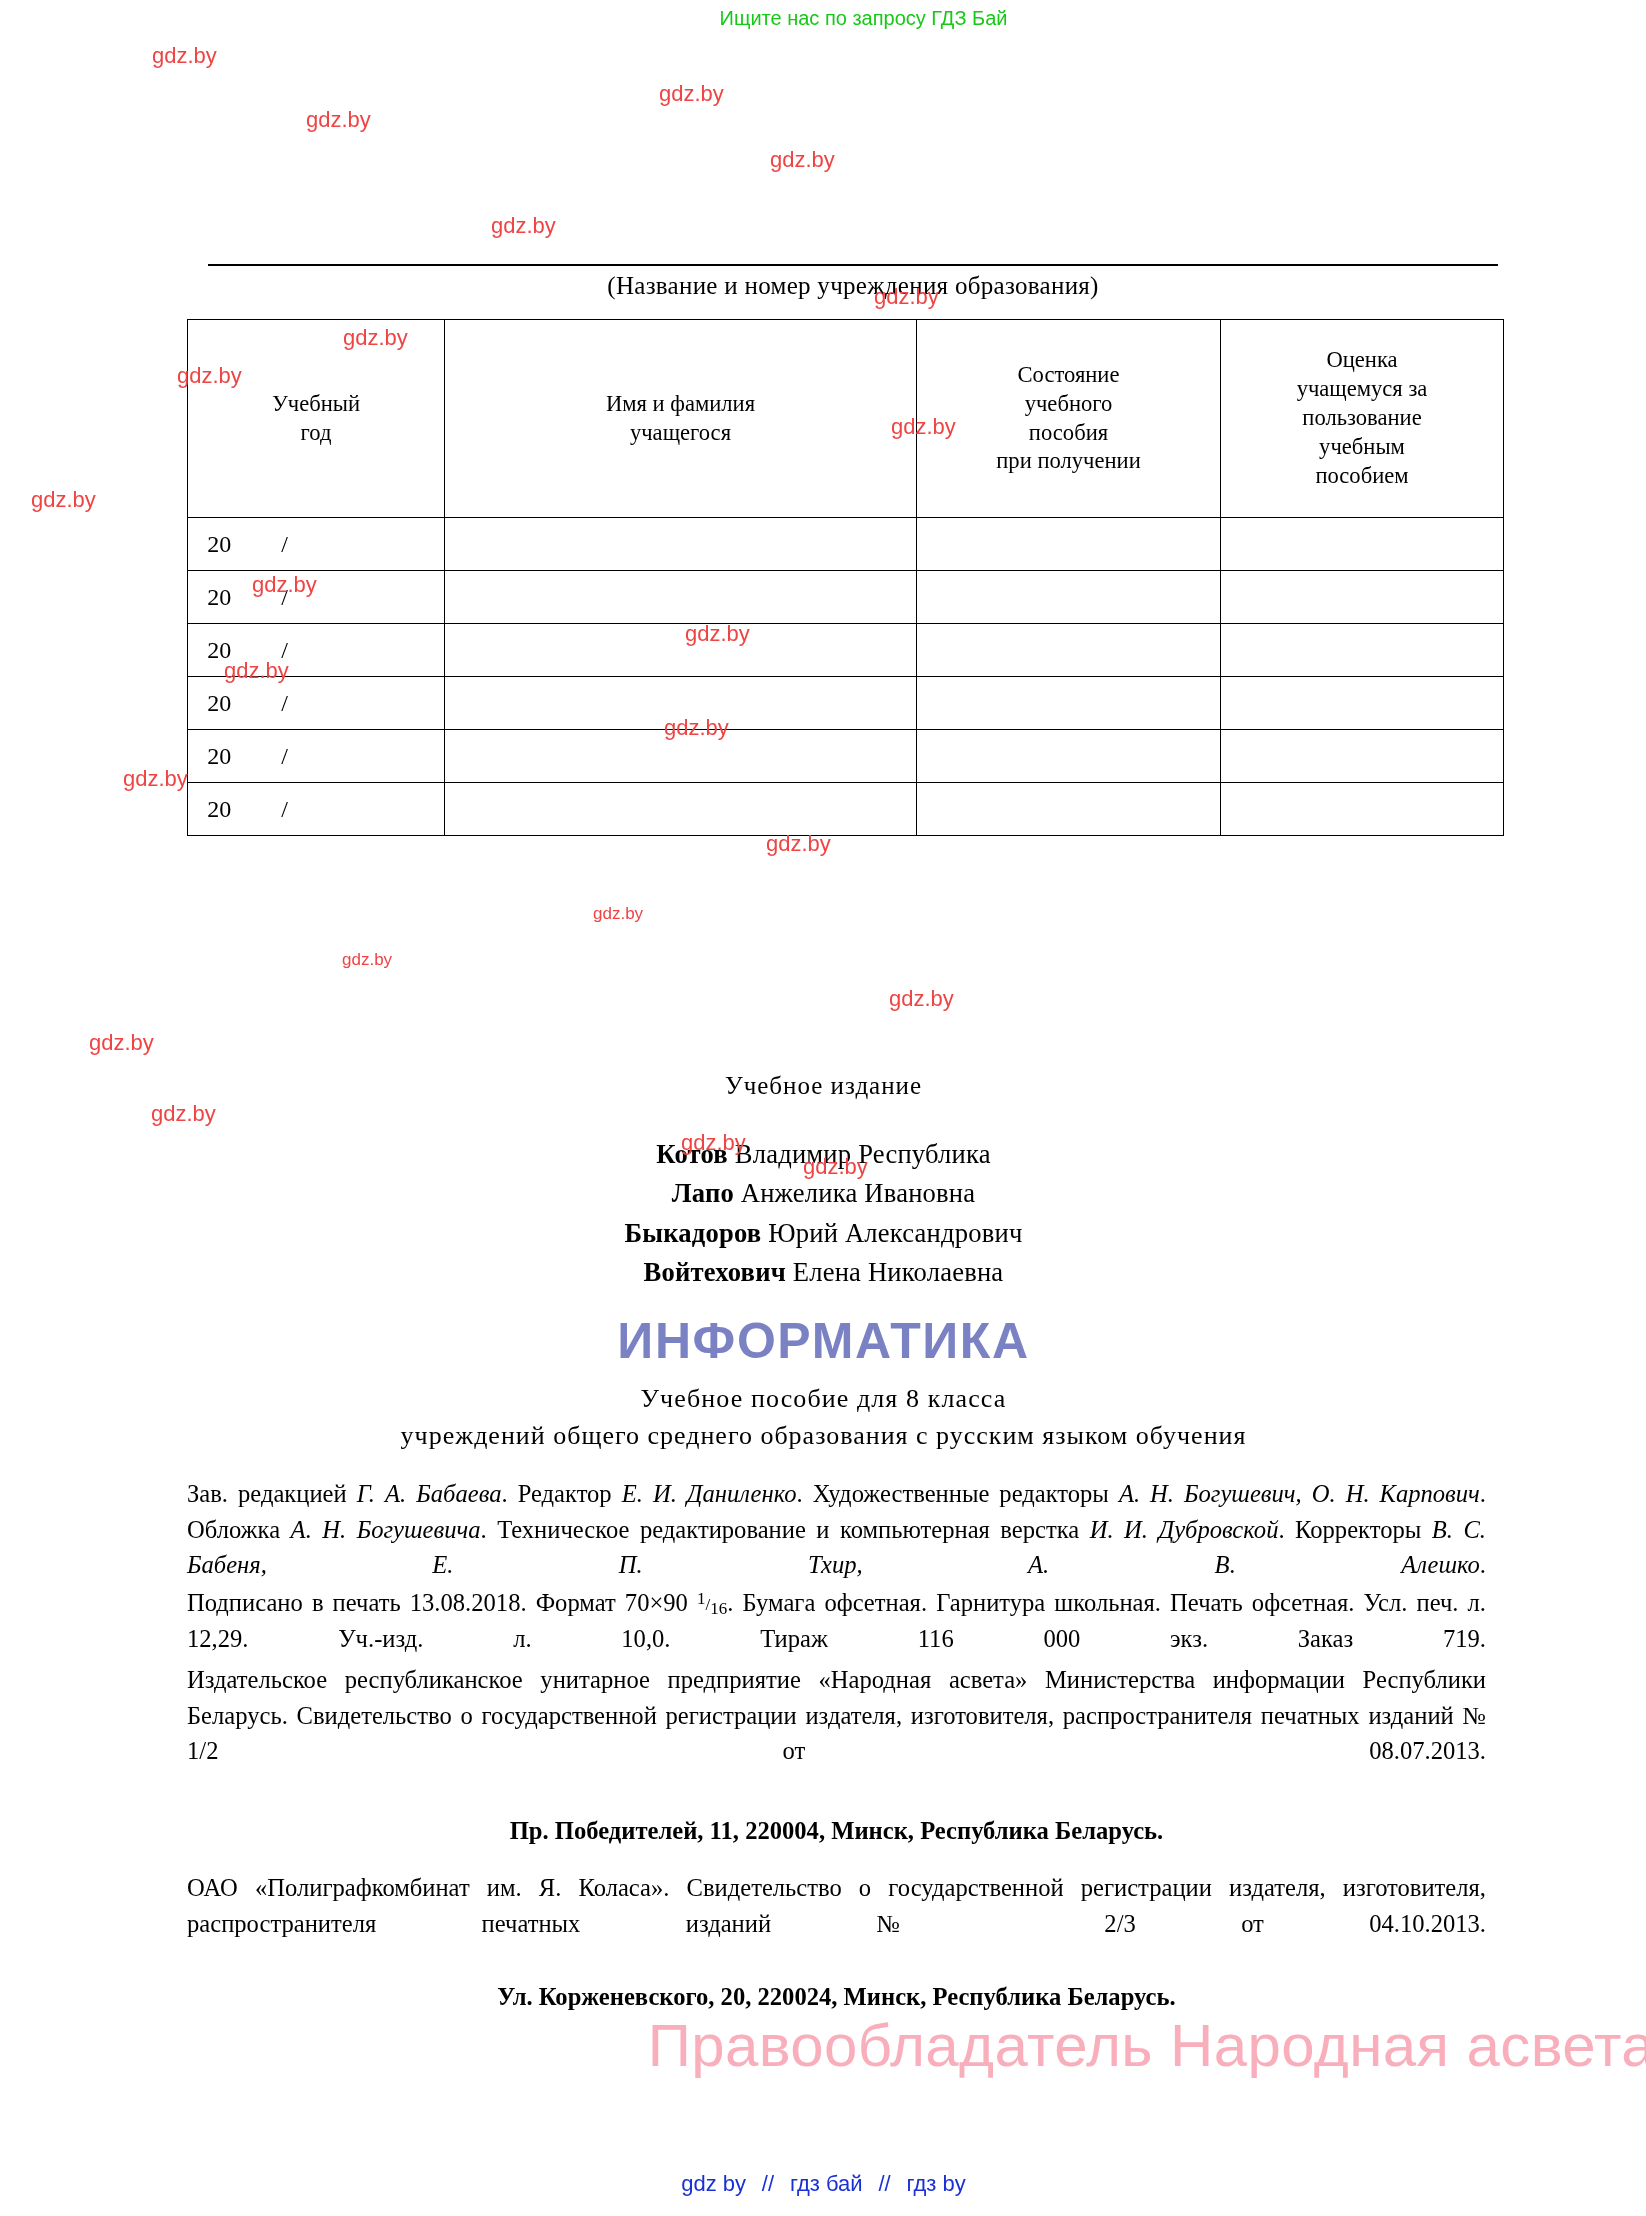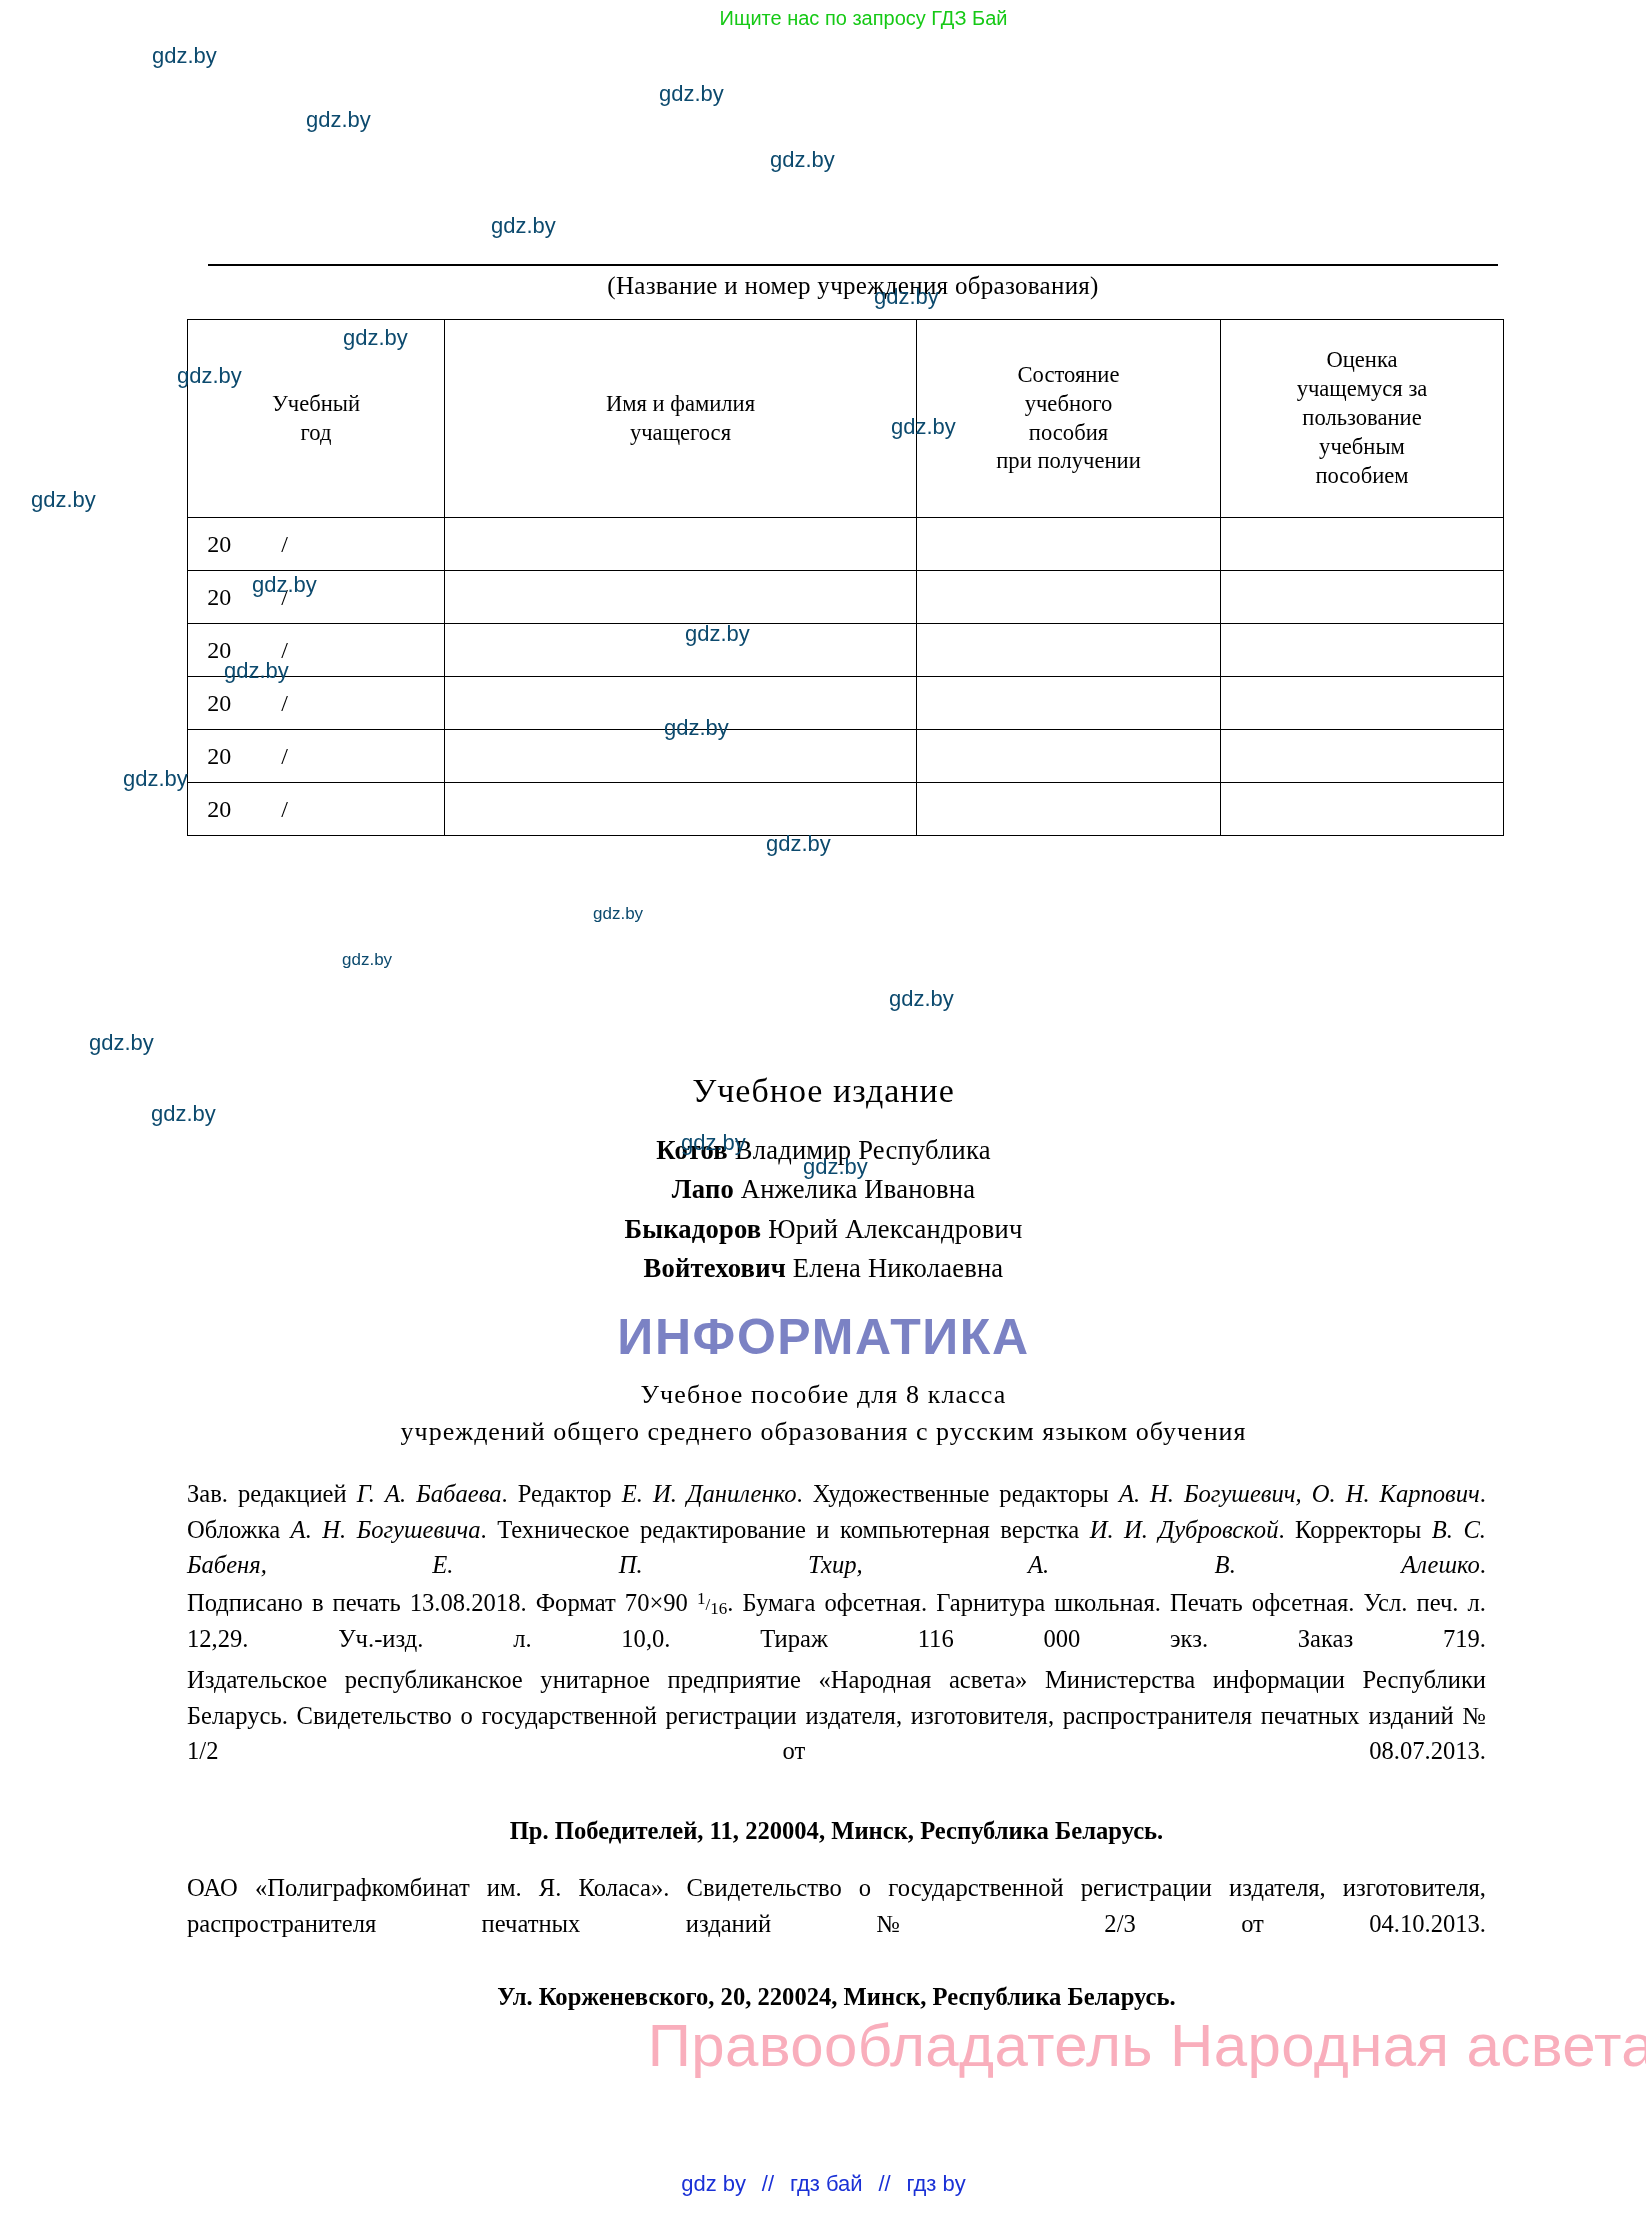--- a/index.html
+++ b/index.html
@@ -31,21 +31,21 @@
     font-family: "Liberation Sans", "DejaVu Sans", sans-serif;
     font-size: 20px;
     color: #16c916;
     white-space: nowrap;
   }
 
   
   .wm {
     position: absolute;
     font-family: "Liberation Sans", "DejaVu Sans", sans-serif;
-    color: #0c4a6e;
+    color: #ef4444;
     white-space: nowrap;
     pointer-events: none;
   }
 
   
   #page {
     position: absolute;
     top: 0; left: 0;
     width: 1647px;
     height: 2216px;
@@ -108,23 +108,23 @@
 
   
   #colophon {
     position: absolute;
     left: 0;
     top: 1072px;
     width: 1647px;
     text-align: center;
   }
   #edition-kind {
-    font-size: 34px;
+    font-size: 25px;
     letter-spacing: 1px;
-    margin-bottom: 21px;
+    margin-bottom: 35px;
   }
   .author-line {
     font-size: 26.6px;
     line-height: 1.48;
     letter-spacing: 0.2px;
   }
   .author-line .surname { font-weight: bold; }
 
   #book-title {
     font-family: "Liberation Sans", "DejaVu Sans", sans-serif;

